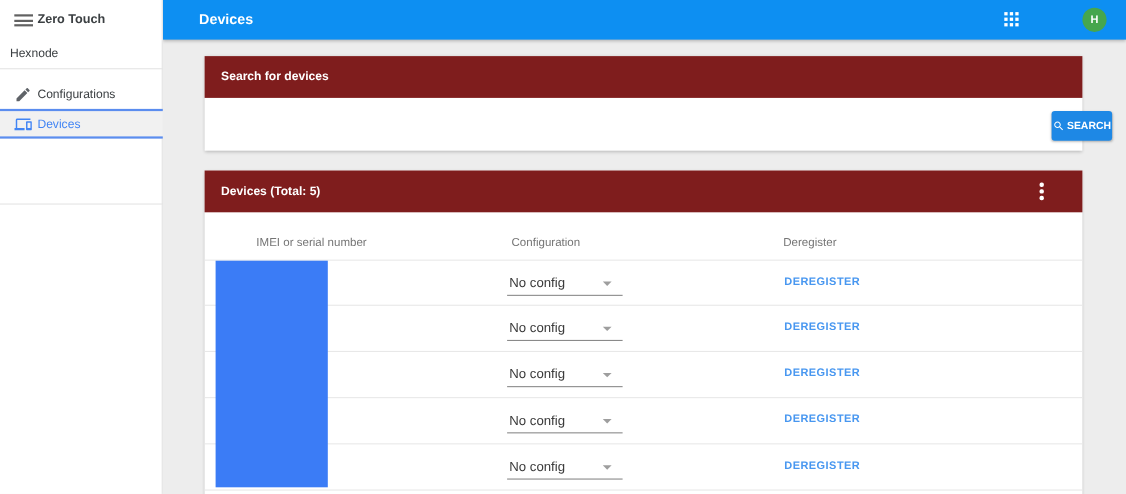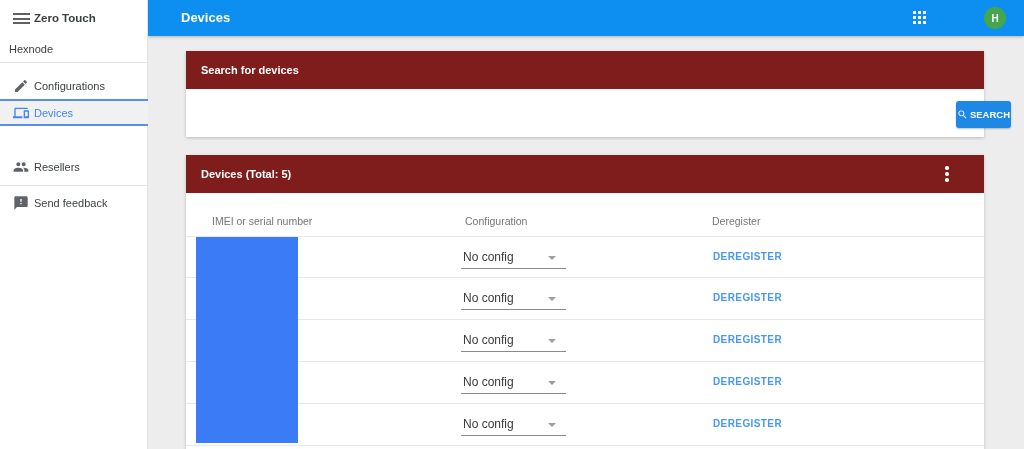--- a/index.html
+++ b/index.html
@@ -62,21 +62,21 @@
                 border:none; border-radius:3px; color:#ffffff; font-size:9.5px; font-weight:bold;
                 display:flex; align-items:center; justify-content:center; gap:2px; cursor:pointer;
                 box-shadow:0 1px 2px rgba(0,0,0,0.25); font-family:"Liberation Sans", sans-serif;margin-left:44px; }
   .search-btn svg { width:11px; height:11px; fill:#ffffff; }
 
   
   .devices-panel { top:119px; height:300px; }
   .kebab { position:absolute; right:35px; top:11px; width:4px; height:16px; cursor:pointer; }
   .kebab i { display:block; width:3.5px; height:3.5px; border-radius:50%; background:#ffffff; margin-bottom:2.5px; }
   .col-header { position:absolute; font-size:10.5px; color:#757575; top:60px; }
-  .col-imei { left:26px; } .col-config { left:279px; } .col-dereg { left:526px; }
+  .col-imei { left:47px; } .col-config { left:279px; } .col-dereg { left:526px; }
   .table-rows { position:absolute; left:0; top:81px; width:798px; }
   .t-row { position:relative; height:42px; border-bottom:1px solid #e8e8e8;padding-left:48px; }
   .t-row:first-child { border-top:1px solid #e8e8e8; }
   .config-select { position:absolute; left:275px; top:9px; width:105px; height:23px;
                    border-bottom:1px solid #8a8a8a; cursor:pointer; }
   .config-select .sel-text { position:absolute; left:2px; top:4px; font-size:12px; color:#3a3a3a; }
   .config-select .caret { right:10px; top:10px; }
   .dereg-link { position:absolute; left:527px; top:14px; font-size:10px; font-weight:bold;
                 color:#4897f0; letter-spacing:0.4px; cursor:pointer; }
   .redaction { position:absolute; left:10px; top:82px; width:102px; height:206px; background:#3b7cf6; z-index:4; }
@@ -106,35 +106,23 @@
     </div>
 
     <div class="nav-item selected" style="top:99px">
       <svg class="nav-icon" viewBox="0 0 24 24">
         <path d="M4 6h18V4H4c-1.1 0-2 .9-2 2v11H0v3h14v-3H4V6zm19 2h-6c-.55 0-1 .45-1 1v10c0 .55.45 1 1 1h6c.55 0 1-.45 1-1V9c0-.55-.45-1-1-1zm-1 9h-4v-7h4v7z"></path>
       </svg>
       <span class="nav-label">Devices</span>
     </div>
 
 
-    <div class="nav-item" style="top:153px">
-      <svg class="nav-icon" viewBox="0 0 24 24">
-        <path d="M16 11c1.66 0 2.99-1.34 2.99-3S17.66 5 16 5c-1.66 0-3 1.34-3 3s1.34 3 3 3zm-8 0c1.66 0 2.99-1.34 2.99-3S9.66 5 8 5C6.34 5 5 6.34 5 8s1.34 3 3 3zm0 2c-2.33 0-7 1.17-7 3.5V19h14v-2.5c0-2.33-4.67-3.5-7-3.5zm8 0c-.29 0-.62.02-.97.05 1.16.84 1.97 1.97 1.97 3.45V19h6v-2.5c0-2.33-4.67-3.5-7-3.5z"></path>
-      </svg>
-      <span class="nav-label">Resellers</span>
-    </div>
 
     <div class="sb-divider" style="top:185px"></div>
 
-    <div class="nav-item" style="top:189px">
-      <svg class="nav-icon" viewBox="0 0 24 24">
-        <path d="M20 2H4c-1.1 0-1.99.9-1.99 2L2 22l4-4h14c1.1 0 2-.9 2-2V4c0-1.1-.9-2-2-2zm-7 12h-2v-2h2v2zm0-4h-2V6h2v4z"></path>
-      </svg>
-      <span class="nav-label">Send feedback</span>
-    </div>
   </div>
 
   <div class="topbar">
     <div class="topbar-title">Devices</div>
     <div class="apps-icon">
       <i></i>
         <i></i>
         <i></i>
         <i></i>
         <i></i>

